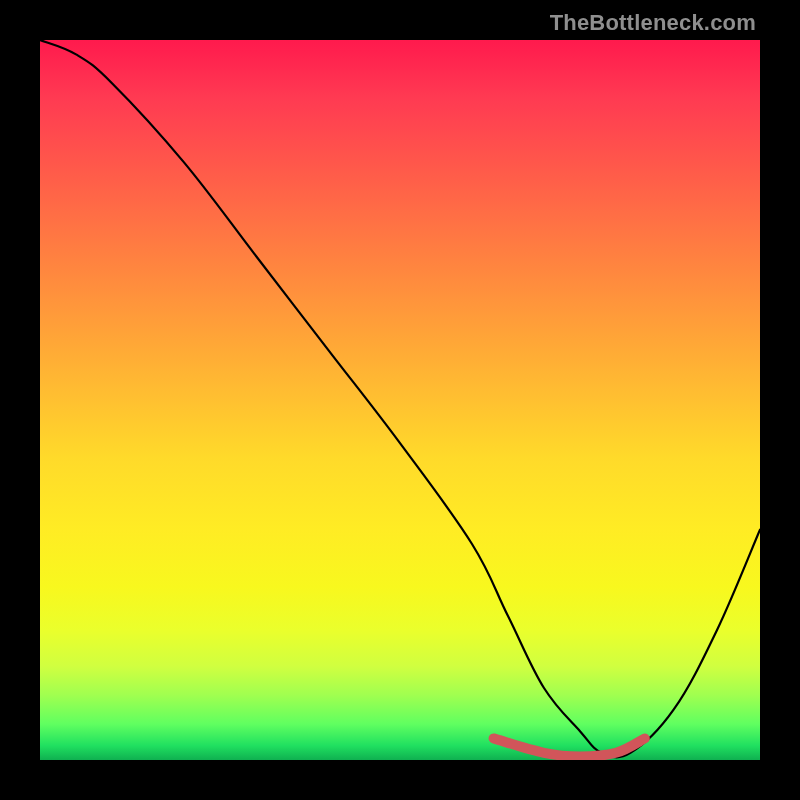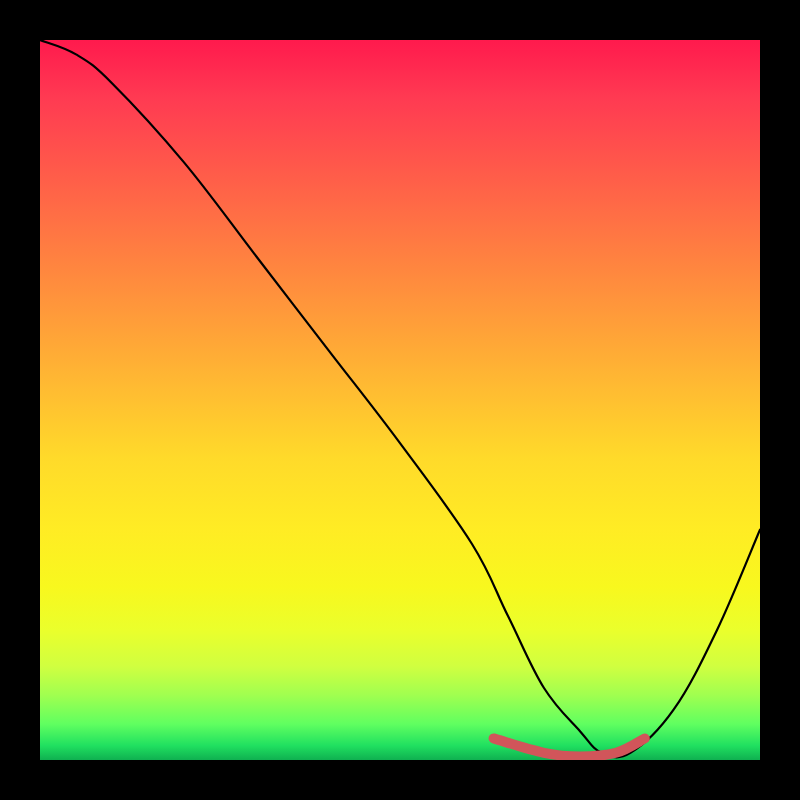--- a/index.html
+++ b/index.html
@@ -72,19 +72,20 @@
     stroke: #d1555a;
     stroke-width: 10;
     stroke-linecap: round;
     stroke-linejoin: round;
   }
 </style>
 </head>
 <body>
 
 <div class="frame">
+  <div class="watermark">TheBottleneck.com</div>
   <div class="plot">
     <svg class="curve" viewBox="0 0 720 720" preserveAspectRatio="none">
       <path id="main-path" class="curve-main" d="M 0.0 0.0 C 6.5 2.6, 23.0 6.6, 36.0 14.4 C 49.0 22.2, 52.6 23.8, 72.0 43.2 C 91.4 62.6, 118.1 91.3, 144.0 122.4 C 169.9 153.5, 190.1 182.3, 216.0 216.0 C 241.9 249.7, 262.1 275.9, 288.0 309.6 C 313.9 343.3, 334.1 368.2, 360.0 403.2 C 385.9 438.2, 412.6 472.9, 432.0 504.0 C 451.4 535.1, 455.0 550.1, 468.0 576.0 C 481.0 601.9, 491.0 627.3, 504.0 648.0 C 517.0 668.7, 529.6 679.5, 540.0 691.2 C 550.4 702.9, 552.5 708.9, 561.6 712.8 C 570.7 716.7, 577.4 720.6, 590.4 712.8 C 603.4 705.0, 618.0 691.6, 633.6 669.6 C 649.2 647.6, 661.2 622.8, 676.8 590.4 C 692.4 558.0, 712.2 507.7, 720.0 489.6"></path>
       <path id="trough-path" class="trough" d="M 453.6 698.4 C 462.7 701.0, 488.4 709.6, 504.0 712.8 C 519.6 716.0, 527.0 716.4, 540.0 716.4 C 553.0 716.4, 564.3 716.0, 576.0 712.8 C 587.7 709.6, 599.6 701.0, 604.8 698.4"></path>
     </svg>
   </div>
 </div>
 
 </body></html>

